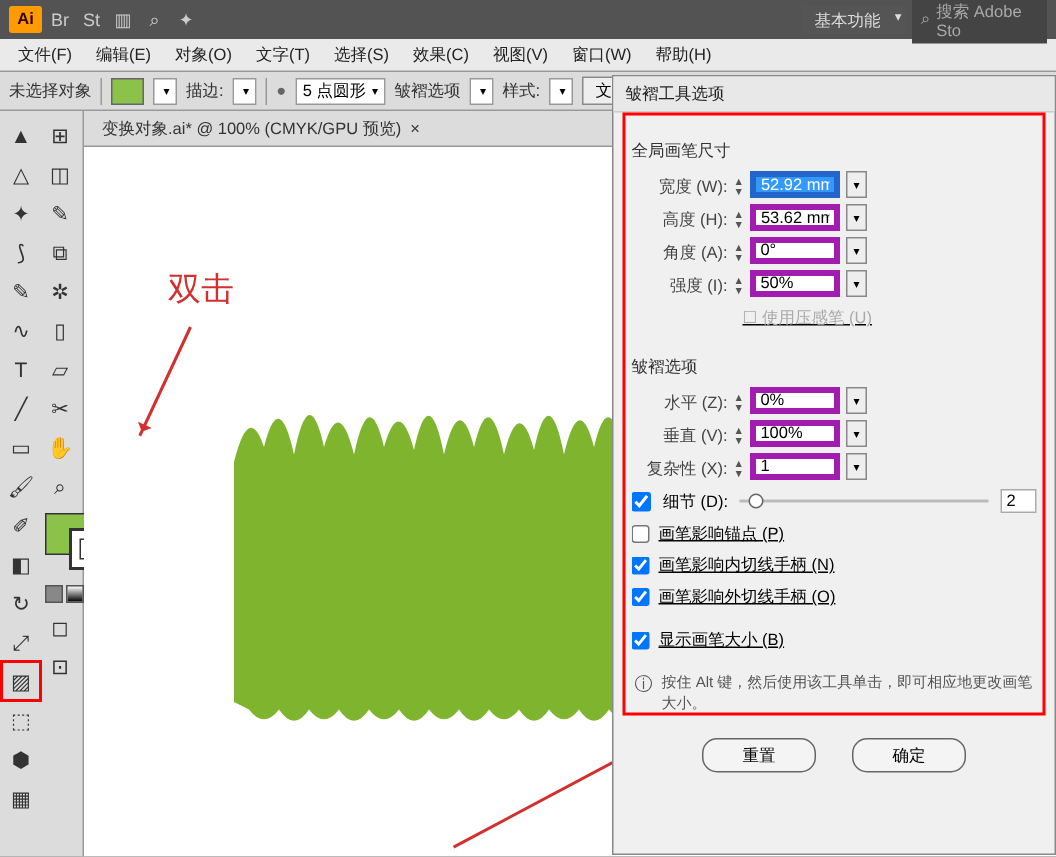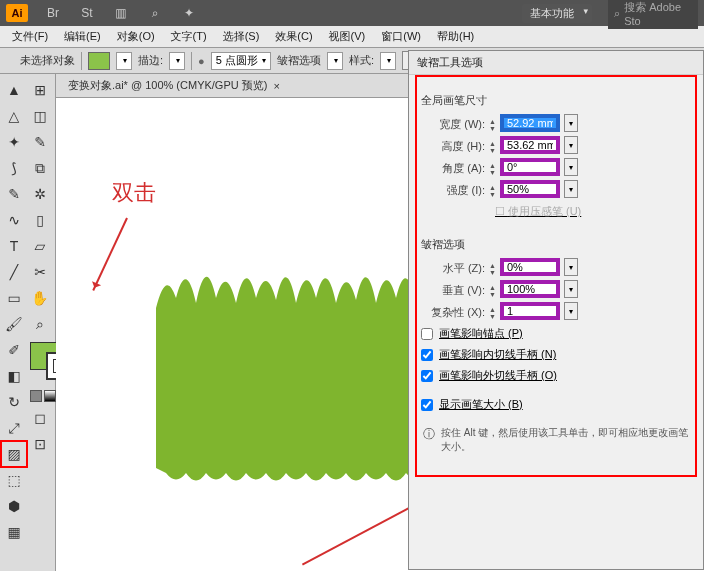--- a/index.html
+++ b/index.html
@@ -1,25 +1,25 @@
 <!DOCTYPE html>
 <html><head>
 <meta charset="utf-8">
 <style>
 * { margin: 0; padding: 0; box-sizing: border-box; font-family: "Microsoft YaHei", sans-serif; }
 body { background: #535353; font-size: 11px; overflow: hidden; width: 704px; height: 571px; position: relative; }
-.titlebar { background: #535353; height: 26px; display: flex; align-items: center; padding: 0 6px; gap: 16px; }
+.titlebar { background: #535353; height: 26px; display: flex; align-items: center; padding: 0 6px; gap: 3px; }
 .ai-logo { background: #ff9a00; color: #330000; width: 22px; height: 18px; display: flex; align-items: center; justify-content: center; font-weight: bold; font-size: 11px; border-radius: 2px; }
 .top-icon { width: 18px; height: 18px; display: flex; align-items: center; justify-content: center; color: #ccc; font-size: 12px; }
 .workspace-dd { background: #555; color: #ddd; padding: 2px 18px 2px 8px; border-radius: 2px; position: relative; margin-left: auto; }
 .workspace-dd::after { content: "▾"; position: absolute; right: 4px; font-size: 9px; }
 .search-box { background: #444; color: #aaa; padding: 2px 6px; width: 90px; display: flex; align-items: center; gap: 4px; }
 .menubar { background: #eaeaea; height: 22px; display: flex; align-items: center; padding: 0 6px; gap: 4px; border-bottom: 1px solid #999; }
 .menu-item { padding: 16px 6px; color: #222; }
-.optbar { background: #dcdcdc; height: 26px; display: flex; align-items: center; padding: 0 20px; gap: 6px; border-bottom: 1px solid #999; }
+.optbar { background: #dcdcdc; height: 26px; display: flex; align-items: center; padding: 0 6px; gap: 6px; border-bottom: 1px solid #999; }
 .opt-label { color: #333; }
 .opt-swatch { width: 22px; height: 18px; background: #8bc34a; border: 1px solid #666; }
 .opt-dd { background: #fff; border: 1px solid #999; padding: 0 4px; height: 18px; display: flex; align-items: center; gap: 2px; }
 .opt-dd::after { content: "▾"; font-size: 8px; margin-left: 2px; }
 .opt-sep { width: 1px; height: 18px; background: #999; }
 .opt-btn { background: #eee; border: 1px solid #888; padding: 1px 8px; font-size: 11px; }
 .main { display: flex; height: calc(100% - 74px); position: relative; }
 .tools { width: 56px; background: #dcdcdc; border-right: 1px solid #999; display: flex; flex-direction: column; flex-wrap: wrap; align-content: flex-start; padding: 4px 2px; gap: 2px; height: 100%; }
 .tool { width: 24px; height: 24px; display: flex; align-items: center; justify-content: center; color: #333; font-size: 14px; position: relative; background: #dcdcdc; }
 .tool.highlighted { outline: 2px solid red; }
@@ -229,20 +229,29 @@
       <input class="row-input" value="100%" style="">
       <div class="row-dd">▾</div>
     </div>
     <div class="row">
       <span class="row-label">复杂性 (X):</span>
       <span class="stepper">▲<br>▼</span>
       <input class="row-input" value="1" style="">
       <div class="row-dd">▾</div>
     </div>
 
+    <div class="slider-row">
+      <input type="checkbox" checked="" style="">
+      <span>细节 (D):</span>
+      <div class="slider">
+        <div class="slider-track"></div>
+        <div class="slider-thumb"></div>
+      </div>
+      <div class="slider-val">2</div>
+    </div>
 
     <div class="chk-row">
       <input type="checkbox" style="">
       <span>画笔影响锚点 (P)</span>
     </div>
     <div class="chk-row">
       <input type="checkbox" checked="" style="">
       <span>画笔影响内切线手柄 (N)</span>
     </div>
     <div class="chk-row">
@@ -253,14 +262,18 @@
     <div class="chk-row" style="margin-top:14px">
       <input type="checkbox" checked="" style="">
       <span>显示画笔大小 (B)</span>
     </div>
 
     <div class="hint-row">
       <span class="hint-icon">ⓘ</span>
       <span>按住 Alt 键，然后使用该工具单击，即可相应地更改画笔大小。</span>
     </div>
 
+    <div class="dlg-btns">
+      <button class="dlg-btn">重置</button>
+      <button class="dlg-btn">确定</button>
+    </div>
   </div>
 </div>
 
 </body></html>

